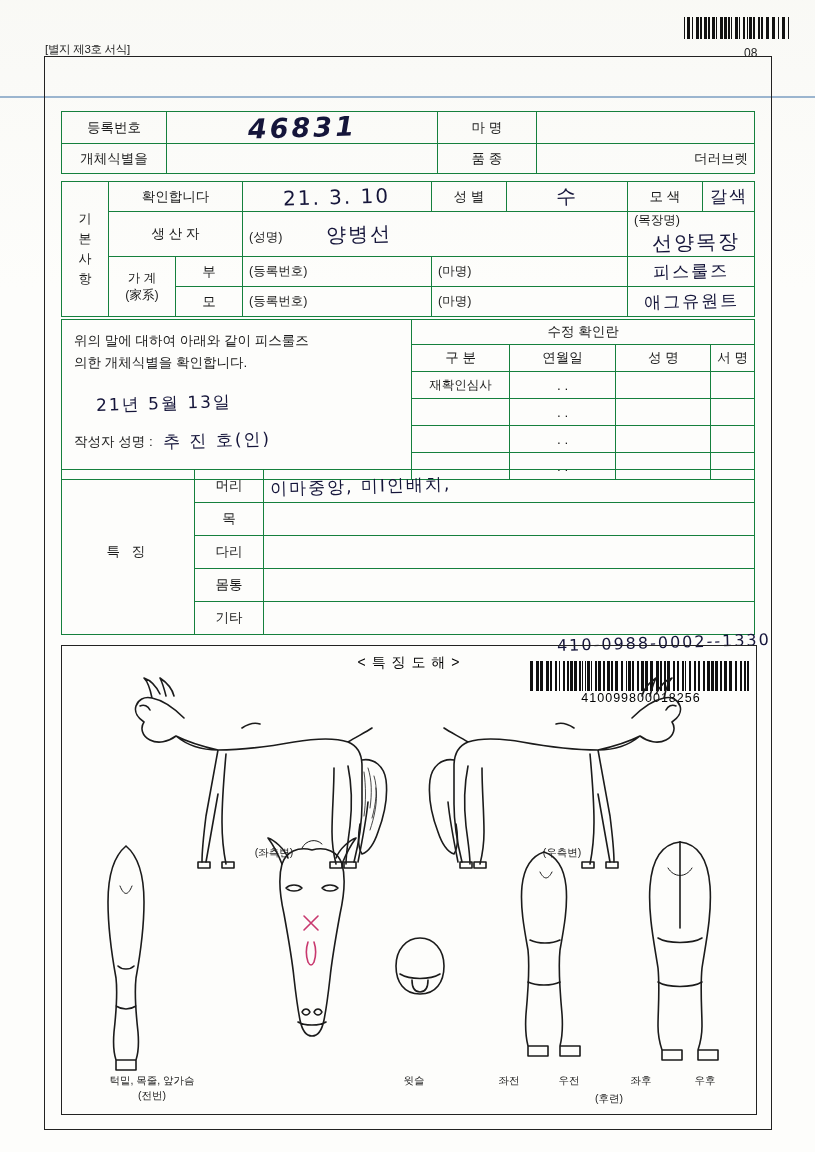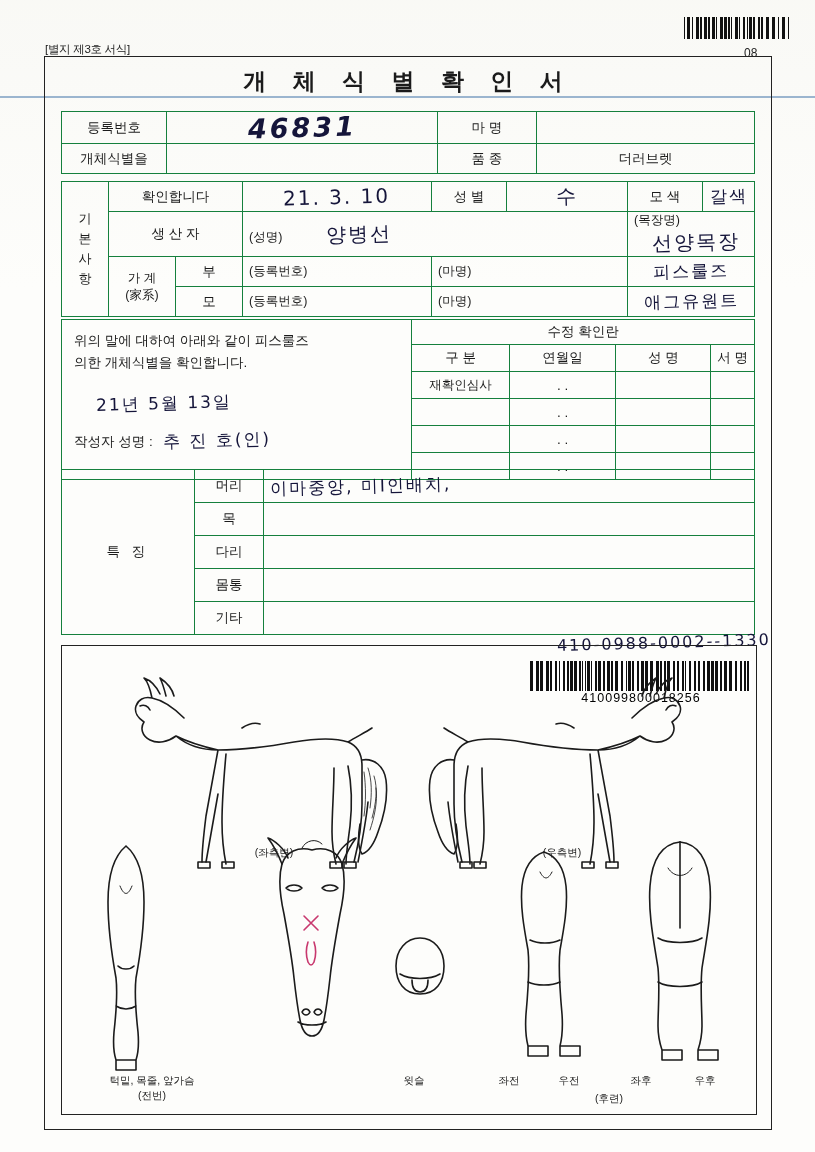--- a/index.html
+++ b/index.html
@@ -121,39 +121,36 @@
         <i style="width: 1px;"></i>
         <i style="width: 1px; background: transparent;"></i>
       </div>
   </div>
   <div class="pagenum">08</div>
   <div class="formcode">[별지 제3호 서식]</div>
   <div class="blueline"></div>
 
   <div class="frame">
 
-    <div class="title">
-      <span>개 체 식 별 확 인 서</span>
-    </div>
 
     <table class="grid t1">
       <tbody>
           <tr>
         <td class="lbl" style="width:92px">등록번호</td>
         <td style="width:258px;text-align:center">
           <span class="hand big">46831</span>
         </td>
         <td class="lbl" style="width:86px">마  명</td>
         <td style="width:auto"></td>
       </tr>
       <tr>
         <td class="lbl">개체식별을</td>
         <td></td>
         <td class="lbl">품  종</td>
-        <td style="text-align:center">더러브렛</td>
+        <td style="text-align:right">더러브렛</td>
       </tr>
     </tbody>
       </table>
 
     <table class="grid t2">
       <tbody>
           <tr>
         <td class="lbl" rowspan="4" style="width:34px;line-height:20px;font-size:13px">기<br>본<br>사<br>항</td>
         <td class="lbl" colspan="2" style="width:108px">확인합니다</td>
         <td style="width:176px;text-align:center">
@@ -381,20 +378,21 @@
           <i style="width: 2px; background: transparent;"></i>
           <i style="width: 2px;"></i>
           <i style="width: 1px; background: transparent;"></i>
           <i style="width: 2px;"></i>
           <i style="width: 3px; background: transparent;"></i>
         </div>
       <div class="num">410099800018256</div>
     </div>
 
     <div class="diagram">
+      <div class="diatitle">&lt; 특 징 도 해 &gt;</div>
 
       <svg width="692" height="466" viewBox="0 0 692 466">
         <g fill="none" stroke="#1b1b1b" stroke-width="1.6" stroke-linejoin="round" stroke-linecap="round">
 
           <g transform="translate(60,30)">
             <path d="M62,42 C50,30 40,24 30,22 C22,20 16,24 14,30 C12,36 16,42 22,46
                      C18,52 20,60 28,64 C36,68 46,66 54,60
                      C66,70 80,74 96,74 C120,74 150,70 172,66
                      C196,62 214,62 226,66 C236,70 240,78 240,90
                      L240,128 C240,150 236,170 232,186

